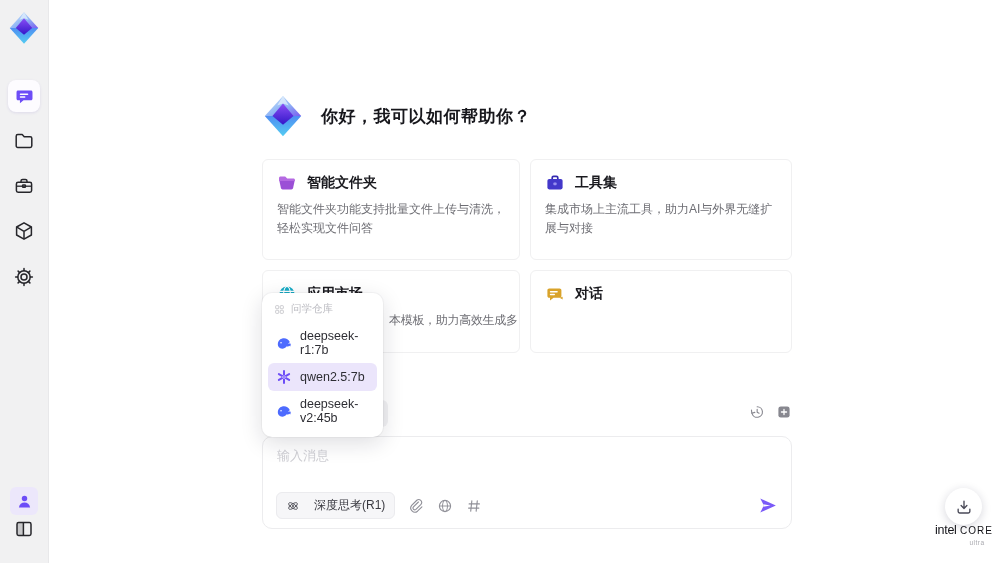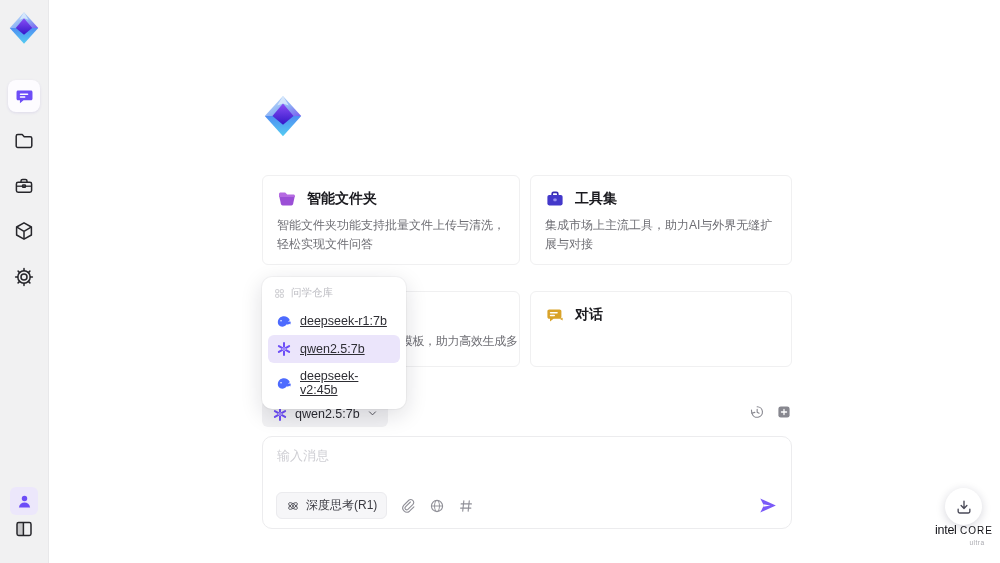--- a/index.html
+++ b/index.html
@@ -20,55 +20,55 @@
 
   
   .greeting{position:absolute;left:260px;top:93px;display:flex;align-items:center;gap:15px;}
   .greeting .gem{width:46px;height:46px;}
   .greeting-text{font-size:17px;font-weight:bold;color:#17171c;letter-spacing:.5px;}
 
   
   .cards{position:absolute;left:262px;top:159px;width:530px;display:grid;
          grid-template-columns:258px 262px;gap:10px;}
   .card{box-sizing:border-box;background:#fff;border:1px solid #f0f0f1;border-radius:6px;
-        padding:13px 14px 11px;min-height:76px;overflow:hidden;cursor:pointer;margin-top:16px;}
+        padding:13px 14px 22px;min-height:76px;overflow:hidden;cursor:pointer;}
   .card-head{display:flex;align-items:center;gap:10px;margin-bottom:7px;}
   .card-head svg{width:20px;height:20px;flex:0 0 auto;}
   .card-title{font-size:14px;font-weight:bold;color:#1a1a1f;}
   .card-desc{font-size:12px;color:#6e6e74;line-height:1.55;}
   .pad-desc{padding-left:112px;white-space:nowrap;letter-spacing:-.3px;}
 
   
-  .dropdown{position:absolute;left:262px;top:277px;width:144px;background:#fff;border-radius:10px;
+  .dropdown{position:absolute;left:262px;top:293px;width:121px;background:#fff;border-radius:10px;
             box-shadow:0 6px 22px rgba(20,20,40,.14),0 0 0 1px rgba(0,0,0,.03);
             padding:6px;z-index:6;box-sizing:border-box;}
   .dd-header{display:flex;align-items:center;gap:6px;padding:3px 6px 7px;color:#bcbcc2;font-size:10.5px;}
   .dd-header svg{width:11px;height:11px;}
   .dd-item{display:flex;align-items:center;gap:8px;padding:6px 8px;border-radius:6px;
-           font-size:12.5px;color:#2e2e34;cursor:pointer;text-decoration:underline;}
+           font-size:12.5px;color:#2e2e34;cursor:pointer;}
   .dd-item svg{width:16px;height:16px;flex:0 0 auto;}
   .dd-item.active{background:#ebe5fb;}
 
   
   .model-pill{position:absolute;left:262px;top:400px;height:27px;display:inline-flex;align-items:center;
               gap:7px;background:#f1f1f3;border-radius:6px;padding:0 10px;font-size:12.5px;
               color:#2b2b31;cursor:pointer;}
   .model-pill svg.mi{width:16px;height:16px;}
   .model-pill svg.ch{width:11px;height:11px;color:#55555c;}
   .top-actions{position:absolute;left:749px;top:404px;display:flex;align-items:center;gap:11px;color:#87878f;}
   .top-actions svg{width:16px;height:16px;cursor:pointer;}
 
   
   .composer{position:absolute;left:262px;top:436px;width:530px;height:93px;box-sizing:border-box;
             border:1px solid #ececee;border-radius:10px;background:#fff;padding:10px 14px;}
   .composer textarea{width:100%;height:42px;border:none;outline:none;resize:none;background:transparent;
             font-family:inherit;font-size:13px;color:#701a75;padding:0;}
   .composer textarea::placeholder{color:#cfcfd4;}
   .composer-row{position:absolute;left:13px;right:14px;bottom:9px;display:flex;align-items:center;gap:13px;}
-  .think-pill{display:inline-flex;align-items:center;gap:6px;padding:4px 9px;background:#f6f6f8;
+  .think-pill{display:inline-flex;align-items:center;gap:14px;padding:4px 9px;background:#f6f6f8;
               border:1px solid #ebebee;border-radius:6px;font-size:12px;color:#3a3a41;cursor:pointer;}
   .think-pill svg{width:14px;height:14px;color:#4a4a52;}
   .c-icon{width:16px;height:16px;color:#909098;cursor:pointer;}
   .row-spacer{flex:1;}
   .send{width:19px;height:19px;color:#7a5af8;cursor:pointer;}
 
   
   .fab{position:absolute;left:945px;top:488px;width:37px;height:37px;border-radius:50%;background:#fff;
        box-shadow:0 2px 10px rgba(30,30,60,.18);display:flex;align-items:center;justify-content:center;
        color:#4a4a58;cursor:pointer;}
@@ -280,20 +280,21 @@
     </div>
     <svg class="side-item" style="top:519px;">
         <use href="#sym-panel"></use>
       </svg>
   </nav>
 
   <div class="greeting">
     <svg class="gem">
         <use href="#sym-gem"></use>
       </svg>
+    <div class="greeting-text">你好，我可以如何帮助你？</div>
   </div>
 
   <div class="cards">
 
     <div class="card">
       <div class="card-head">
         <svg>
             <use href="#sym-folder-fill"></use>
           </svg>
         <span class="card-title">智能文件夹</span>

